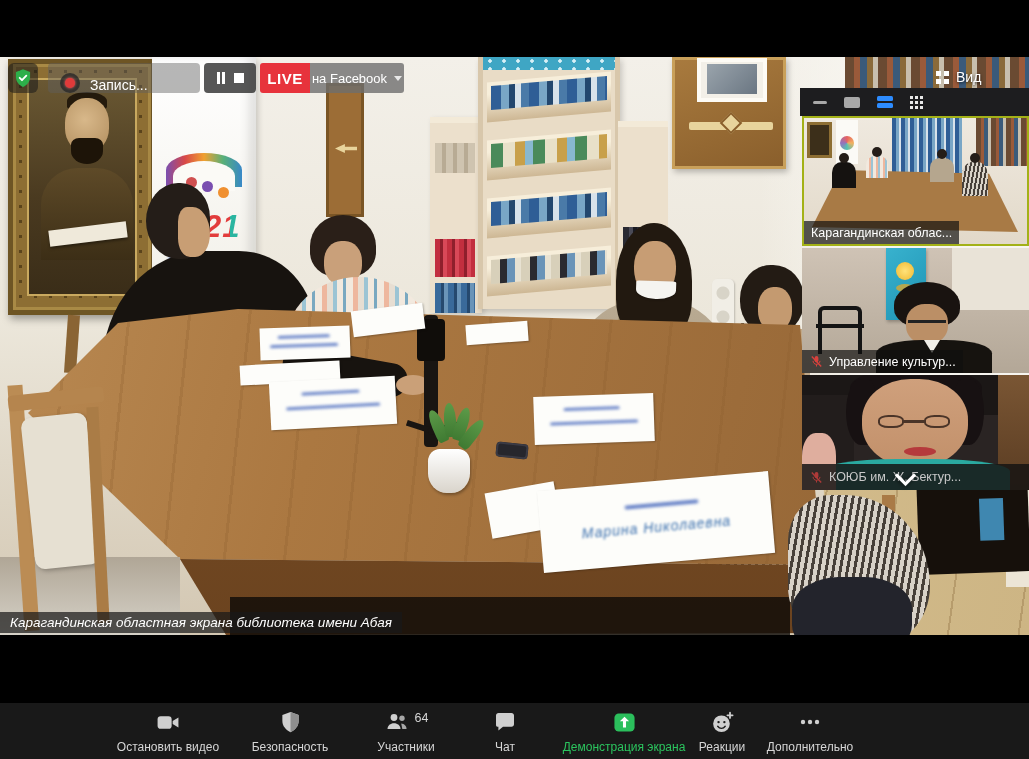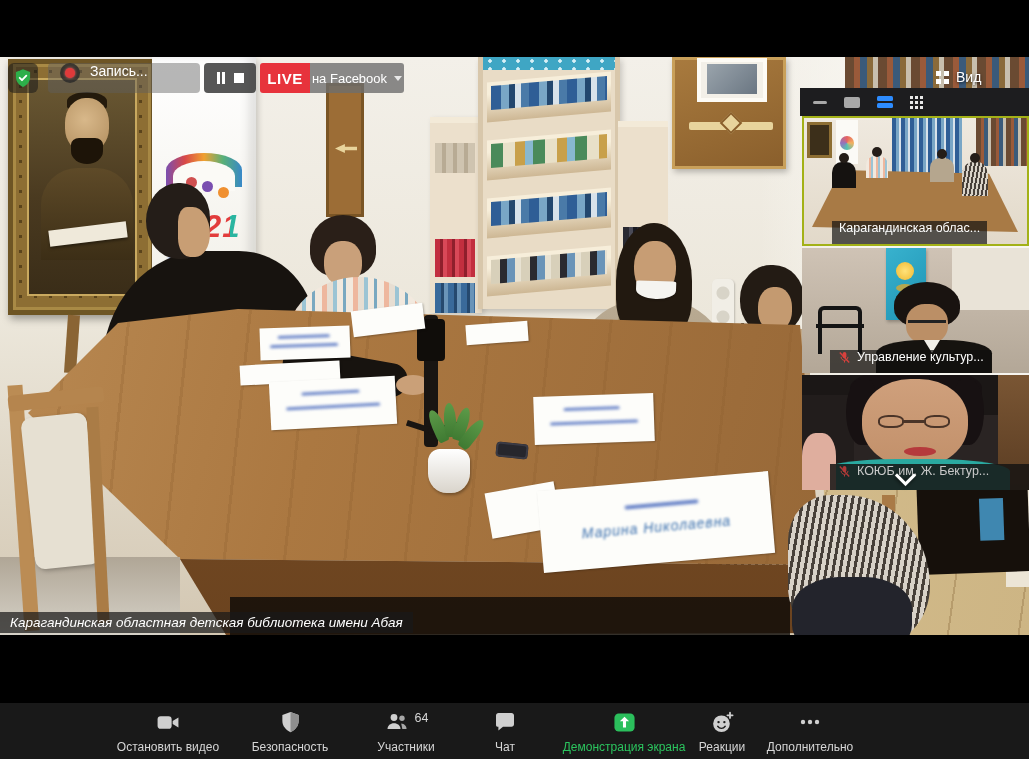--- a/index.html
+++ b/index.html
@@ -124,21 +124,21 @@
   .plant-pot{left:428px;top:392px;width:42px;height:44px;background:linear-gradient(180deg,#ffffff,#d9d4cb);border-radius:28% 28% 45% 45%;box-shadow:1px 2px 3px rgba(0,0,0,.3);}
   .leaf{width:12px;height:34px;background:linear-gradient(180deg,#5c9a48,#3f7a32);border-radius:50% 50% 20% 20%;}
   .remote{left:496px;top:386px;width:32px;height:15px;background:#26262c;border-radius:4px;transform:rotate(6deg);box-shadow:inset 0 0 0 2px #3a3a44;}
   .name-line{position:absolute;width:100%;text-align:center;color:#3a6fae;filter:blur(1.1px);font-size:14px;letter-spacing:1px;}
   
   .main-label{left:0;top:555px;height:21px;line-height:21px;padding:0 10px;background:rgba(25,25,25,.72);
       color:#fff;font-size:13.5px;white-space:nowrap;}
 
   
   .rec-pill{left:48px;top:63px;width:152px;height:30px;background:rgba(95,95,95,.45);border-radius:4px;
-      display:flex;align-items:flex-start;color:#fff;font-size:14px;}
+      display:flex;align-items:flex-end;color:#fff;font-size:14px;}
   .rec-dot-wrap{width:20px;height:20px;border-radius:50%;background:rgba(40,40,40,.8);margin:0 10px 0 12px;position:relative;}
   .rec-dot{position:absolute;left:5px;top:5px;width:10px;height:10px;border-radius:50%;background:#e03a3a;box-shadow:0 0 3px #ff6a6a;}
   .rec-ctrl{left:204px;top:63px;width:52px;height:30px;background:rgba(40,40,40,.78);border-radius:4px;
       display:flex;align-items:center;justify-content:center;gap:9px;}
   .ic-pause{width:8px;height:12px;border-left:3px solid #fff;border-right:3px solid #fff;}
   .ic-stop{width:10px;height:10px;background:#fff;}
   .live{left:260px;top:63px;width:50px;height:30px;background:#e7333c;color:#fff;font-weight:700;font-size:15px;
       display:flex;align-items:center;justify-content:center;border-radius:3px 0 0 3px;letter-spacing:.5px;}
   .fb{left:310px;top:63px;width:94px;height:30px;background:rgba(110,110,110,.8);border-radius:0 3px 3px 0;
       display:flex;align-items:center;justify-content:center;gap:7px;color:#fff;font-size:13px;}
@@ -157,21 +157,21 @@
   .ic-stacked{width:16px;height:12px;display:flex;flex-direction:column;justify-content:space-between;}
   .ic-stacked b{display:block;height:5px;background:#2d8cff;border-radius:1.5px;}
   .grid9{width:13px;height:13px;position:relative;}
   .grid9::before{content:"";position:absolute;width:3px;height:3px;background:#e8e8e8;
       box-shadow:5px 0 #e8e8e8,10px 0 #e8e8e8,0 5px #e8e8e8,5px 5px #e8e8e8,10px 5px #e8e8e8,0 10px #e8e8e8,5px 10px #e8e8e8,10px 10px #e8e8e8;}
   .thumb{left:802px;width:227px;overflow:hidden;background:#222;}
   .t1{top:116px;height:130px;border:2px solid #a3b117;background:linear-gradient(180deg,#efe9df,#e2d9c9);}
   .t2{top:248px;height:125px;background:linear-gradient(180deg,#cfc3b5,#b3a797);}
   .t3{top:375px;height:115px;background:#2a2423;}
   .thumb-label{position:absolute;left:0;bottom:0;height:23px;max-width:100%;background:rgba(15,15,15,.68);
-      color:#fff;font-size:12.5px;display:flex;gap:5px;padding:0 7px;white-space:nowrap;margin-left:28px;}
+      color:#fff;font-size:12.5px;display:flex;align-items:center;gap:5px;padding:0 7px;white-space:nowrap;}
   .t3 .thumb-label{width:100%;height:26px;background:rgba(22,20,19,.85);color:#c9c9c9;}
   .collapse-chev{left:898px;top:468px;width:15px;height:15px;border-right:3px solid #fff;border-bottom:3px solid #fff;
       transform:rotate(45deg);filter:drop-shadow(0 1px 2px rgba(0,0,0,.7));}
   
   .m-portrait{left:3px;top:4px;width:25px;height:36px;background:#3c2f1a;border:3px solid #8d6e33;}
   .m-banner{left:32px;top:2px;width:22px;height:44px;background:#fbfaf6;}
   .m-banner::after{content:"";position:absolute;left:4px;top:16px;width:14px;height:14px;border-radius:50%;
       background:conic-gradient(#e23c3c,#f0a03a,#2ab5a0,#7a4fb0,#e23c3c);opacity:.8;}
   .m-shelf{left:88px;top:0;width:70px;height:56px;background:#e9dcc6;
       background-image:repeating-linear-gradient(90deg,#2f5e96 0 4px,#79a6c6 4px 7px,#d8e2ea 7px 9px);background-size:100% 10px;background-position:0 8px;background-repeat:repeat-y;}
@@ -356,21 +356,21 @@
     <i class="paper" style="left:534px;top:338px;width:120px;height:48px;transform:rotate(-2deg)">
       <i class="squig" style="left:30px;top:12px;width:56px"></i>
       <i class="squig" style="left:16px;top:26px;width:88px"></i>
     </i>
     <i class="paper" style="left:488px;top:430px;width:70px;height:46px;transform:rotate(-10deg)"></i>
     <i class="paper" style="left:540px;top:424px;width:232px;height:82px;transform:rotate(-5deg)">
       <i class="squig" style="left:86px;top:22px;width:74px;height:4px"></i>
       <i class="name-line" style="top:38px">Марина Николаевна</i>
     </i>
 
-    <i class="main-label">Карагандинская областная детская библиотека имени Абая</i>
+    <i class="main-label">Карагандинская областная экрана библиотека имени Абая</i>
   </div>
 
   <div class="abs shield-tile">
     <svg width="20" height="20" viewBox="0 0 24 24">
       <path d="M12 1.5l8.5 3.2v6.3c0 5.3-3.6 9.2-8.5 11.7C7.1 20.2 3.5 16.3 3.5 11V4.7z" fill="#2daf4a"></path>
       <path d="M8 11.8l2.8 2.8 5.2-5.4" fill="none" stroke="#fff" stroke-width="2.2" stroke-linecap="round" stroke-linejoin="round"></path>
     </svg>
   </div>
   <div class="abs rec-pill">
     <span class="rec-dot-wrap">

